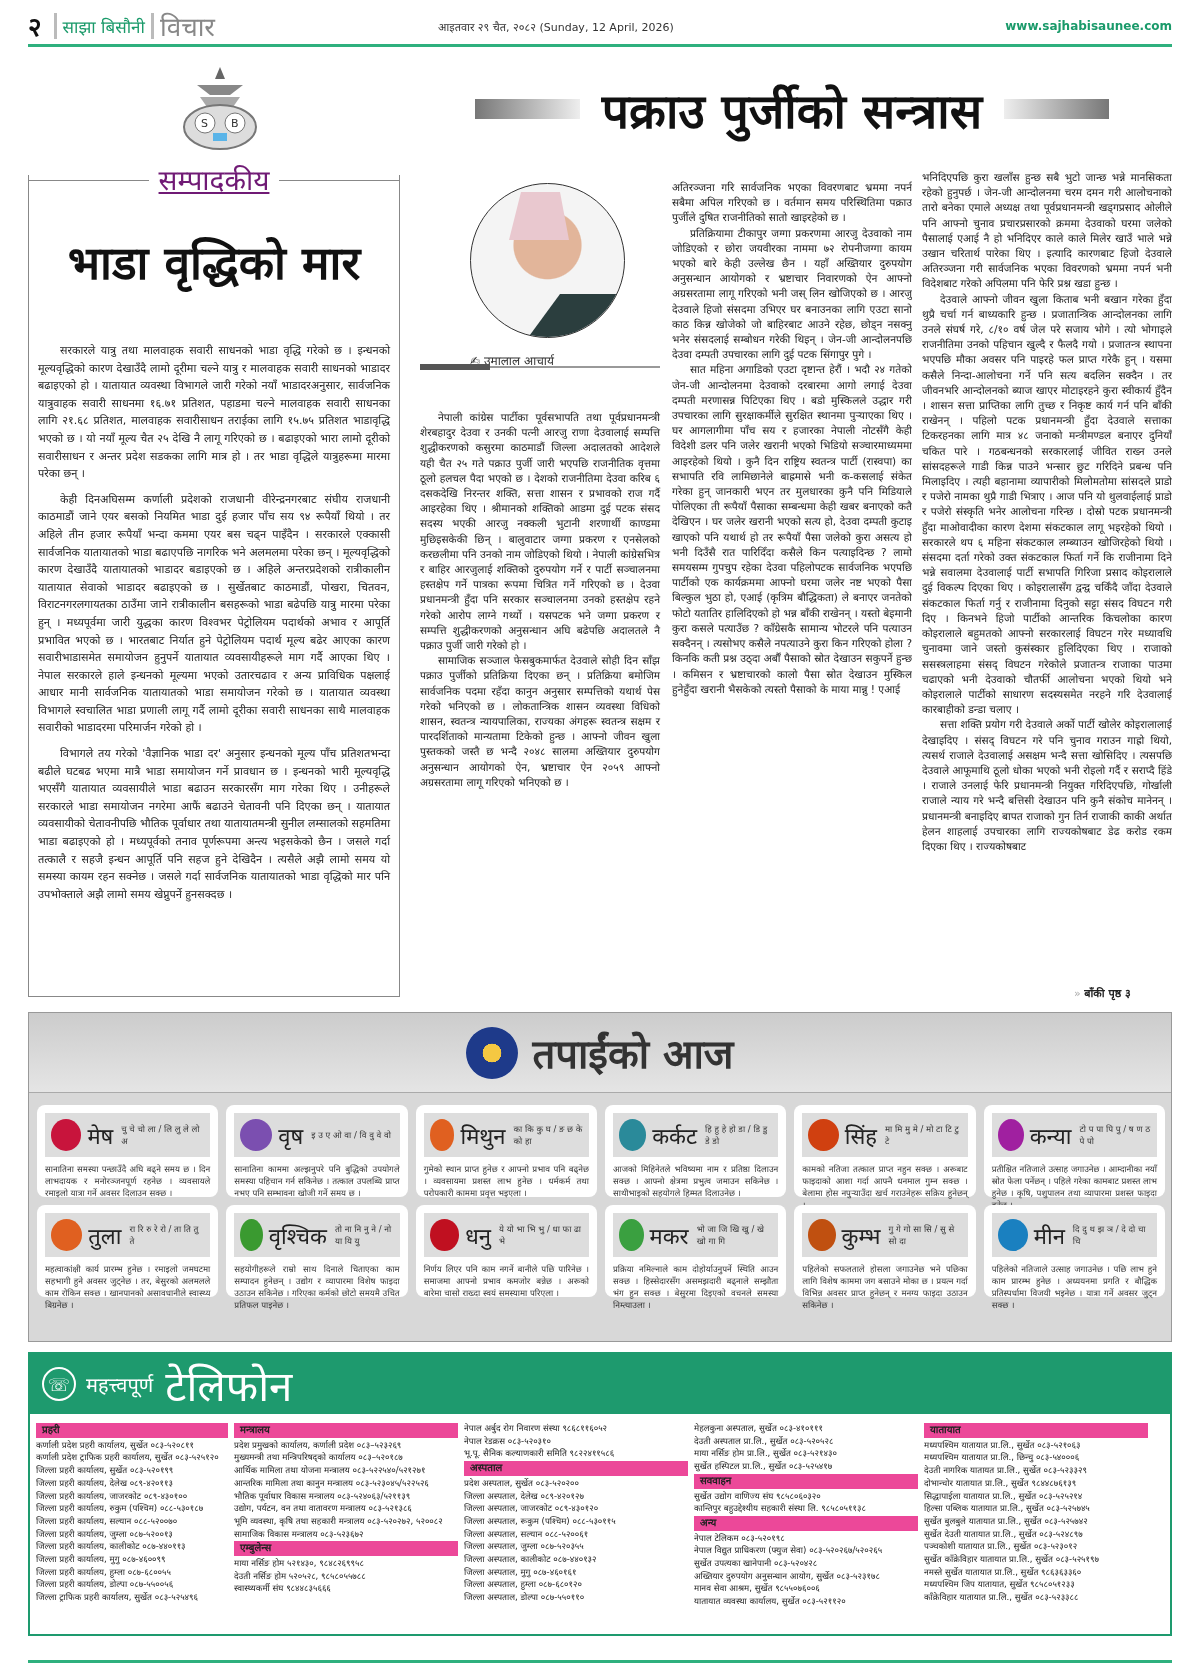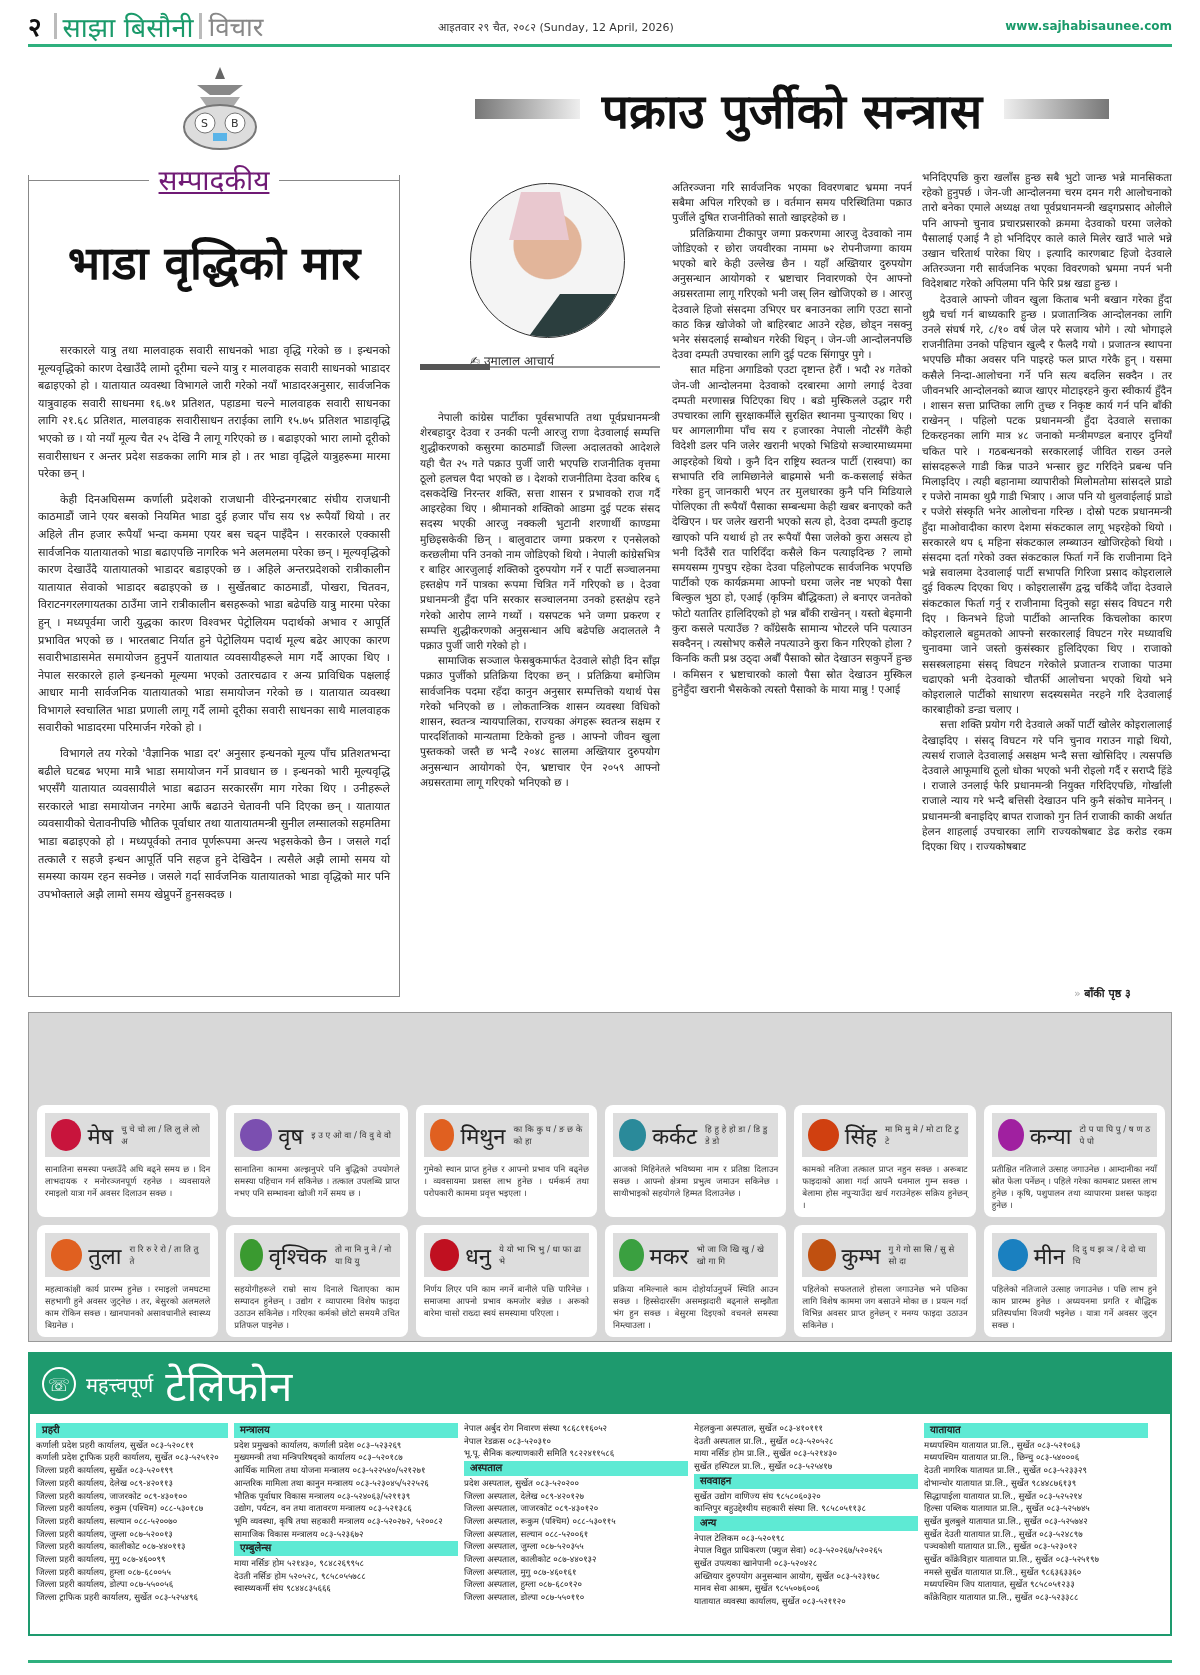--- a/index.html
+++ b/index.html
@@ -1,20 +1,20 @@
 <!DOCTYPE html>
 <html><head>
 <meta charset="utf-8">
 <style>
   * { box-sizing: border-box; margin: 0; padding: 0; }
   body { width: 1200px; height: 1675px; background: #fff; font-family: "DejaVu Sans", sans-serif; color: #222; position: relative; overflow: hidden; }
   .masthead { position: absolute; left: 28px; top: 8px; width: 1144px; height: 36px; display: flex; align-items: center; }
   .pg-num { font-size: 26px; font-weight: bold; color: #111; margin-right: 6px; }
   .mh-bar { width: 3px; height: 26px; background: #bbb; margin: 0 6px; }
-  .brand { font-size: 27px; color: #1a9a6a; }
+  .brand { font-size: 17px; color: #1a9a6a; }
   .section { font-size: 26px; color: #888; }
   .dateline { position: absolute; left: 410px; font-size: 11px; color: #333; }
   .site { position: absolute; right: 0; font-size: 12px; color: #1a9a6a; font-weight: bold; }
   .top-rule { position: absolute; left: 28px; top: 44px; width: 1144px; height: 3px; background: #2fb07e; }
 
   
   .logo { position: absolute; left: 175px; top: 65px; width: 90px; height: 90px; }
   .edit-box { position: absolute; left: 28px; top: 175px; width: 372px; height: 822px; border: 1.5px solid #888; border-top: none; }
   .edit-label { position: absolute; left: 28px; top: 160px; width: 372px; text-align: center; font-size: 28px; color: #701a75; background: transparent; text-decoration: underline; }
   .edit-label span { background: #fff; padding: 0 10px; }
@@ -37,36 +37,36 @@
   .art-col { position: absolute; font-size: 10.5px; line-height: 15.2px; text-align: justify; color: #222; }
   .art-col p { text-indent: 18px; }
   .continued { font-weight: bold; }
 
   
   .horo { position: absolute; left: 28px; top: 1012px; width: 1144px; height: 330px; background: #d8d8d8; border: 1px solid #999; }
   .horo-head { position: absolute; left: 0; top: 0; width: 100%; height: 80px; background: linear-gradient(#ccc, #e5e5e5); border-bottom: 1px solid #aaa; display: flex; align-items: center; justify-content: center; }
   .horo-wheel { width: 52px; height: 52px; border-radius: 50%; background: radial-gradient(circle, #f5c842 0 25%, #1e3a8a 26% 70%, #3b5bb5 71% 100%); margin-right: 14px; }
   .horo-title { font-size: 40px; color: #333; font-weight: bold; }
   .horo-grid { position: absolute; left: 8px; top: 92px; width: 1128px; display: grid; grid-template-columns: repeat(6, 1fr); grid-gap: 8px 8px; }
-  .sign { background: #fff; border-radius: 8px; padding: 8px 8px 6px; height: 112px; }
+  .sign { background: #fff; border-radius: 8px; padding: 8px 8px 6px; height: 92px; }
   .sign-head { background: #ddd; height: 44px; display: flex; align-items: center; padding: 0 6px; }
   .sign-icon { width: 32px; height: 32px; border-radius: 50%; margin-right: 6px; }
   .sign-name { font-size: 22px; color: #222; margin-right: 8px; }
   .sign-letters { font-size: 8.5px; line-height: 12px; color: #333; }
   .sign-text { font-size: 8.5px; line-height: 12px; margin-top: 6px; color: #333; text-align: justify; }
 
   
   .tel { position: absolute; left: 28px; top: 1352px; width: 1144px; height: 284px; border: 2px solid #1e9a6e; }
   .tel-head { height: 60px; background: #1e9a6e; display: flex; align-items: center; padding-left: 12px; color: #fff; }
   .tel-phone { width: 34px; height: 34px; border: 2px solid #fff; border-radius: 50%; display: flex; align-items: center; justify-content: center; font-size: 18px; margin-right: 10px; }
   .tel-sub { font-size: 20px; margin-right: 12px; }
   .tel-title { font-size: 42px; font-weight: normal; }
   .tel-cols { position: absolute; left: 6px; top: 68px; width: 1128px; display: flex; }
   .tel-col { font-size: 8.6px; line-height: 12.7px; padding-right: 6px; }
-  .tel-cat { background: #5eead4; font-weight: bold; font-size: 10px; padding: 1px 6px; margin: 1px 0; }
+  .tel-cat { background: #ec4899; font-weight: bold; font-size: 10px; padding: 1px 6px; margin: 1px 0; }
   .bottom-rule { position: absolute; left: 28px; top: 1660px; width: 1144px; height: 3px; background: #2fb07e; }
 </style>
 </head>
 <body>
 
 <header class="masthead">
   <span class="pg-num">२</span>
   <span class="mh-bar"></span>
   <span class="brand">साझा बिसौनी</span>
   <span class="mh-bar"></span>
@@ -123,20 +123,24 @@
   <p style="text-indent:0">भनिदिएपछि कुरा खलाँस हुन्छ सबै भुटो जान्छ भन्ने मानसिकता रहेको हुनुपर्छ । जेन-जी आन्दोलनमा चरम दमन गरी आलोचनाको तारो बनेका एमाले अध्यक्ष तथा पूर्वप्रधानमन्त्री खड्गप्रसाद ओलीले पनि आफ्नो चुनाव प्रचारप्रसारको क्रममा देउवाको घरमा जलेको पैसालाई एआई नै हो भनिदिएर काले काले मिलेर खाउँ भाले भन्ने उखान चरितार्थ पारेका थिए । इत्यादि कारणबाट हिजो देउवाले अतिरञ्जना गरी सार्वजनिक भएका विवरणको भ्रममा नपर्न भनी विदेशबाट गरेको अपिलमा पनि फेरि प्रश्न खडा हुन्छ ।</p>
   <p>देउवाले आफ्नो जीवन खुला किताब भनी बखान गरेका हुँदा थुप्रै चर्चा गर्न बाध्यकारि हुन्छ । प्रजातान्त्रिक आन्दोलनका लागि उनले संघर्ष गरे, ८/१० वर्ष जेल परे सजाय भोगे । त्यो भोगाइले राजनीतिमा उनको पहिचान खुल्दै र फैलदै गयो । प्रजातन्त्र स्थापना भएपछि मौका अवसर पनि पाइरहे फल प्राप्त गरेकै हुन् । यसमा कसैले निन्दा-आलोचना गर्ने पनि सत्य बदलिन सक्दैन । तर जीवनभरि आन्दोलनको ब्याज खाएर मोटाइरहने कुरा स्वीकार्य हुँदैन । शासन सत्ता प्राप्तिका लागि तुच्छ र निकृष्ट कार्य गर्न पनि बाँकी राखेनन् । पहिलो पटक प्रधानमन्त्री हुँदा देउवाले सत्ताका टिकरहनका लागि मात्र ४८ जनाको मन्त्रीमण्डल बनाएर दुनियाँ चकित पारे । गठबन्धनको सरकारलाई जीवित राख्न उनले सांसदहरूले गाडी किन्न पाउने भन्सार छुट गरिदिने प्रबन्ध पनि मिलाइदिए । त्यही बहानामा व्यापारीको मिलोमतोमा सांसदले प्राडो र पजेरो नामका थुप्रै गाडी भित्राए । आज पनि यो थुलवाईलाई प्राडो र पजेरो संस्कृति भनेर आलोचना गरिन्छ । दोस्रो पटक प्रधानमन्त्री हुँदा माओवादीका कारण देशमा संकटकाल लागू भइरहेको थियो । सरकारले थप ६ महिना संकटकाल लम्ब्याउन खोजिरहेको थियो । संसदमा दर्ता गरेको उक्त संकटकाल फिर्ता गर्ने कि राजीनामा दिने भन्ने सवालमा देउवालाई पार्टी सभापति गिरिजा प्रसाद कोइरालाले दुई विकल्प दिएका थिए । कोइरालासँग द्वन्द्व चर्किँदै जाँदा देउवाले संकटकाल फिर्ता गर्नु र राजीनामा दिनुको सट्टा संसद विघटन गरी दिए । किनभने हिजो पार्टीको आन्तरिक किचलोका कारण कोइरालाले बहुमतको आफ्नो सरकारलाई विघटन गरेर मध्यावधि चुनावमा जाने जस्तो कुसंस्कार हुलिदिएका थिए । राजाको ससस्त्रलाहमा संसद् विघटन गरेकोले प्रजातन्त्र राजाका पाउमा चढाएको भनी देउवाको चौतर्फी आलोचना भएको थियो भने कोइरालाले पार्टीको साधारण सदस्यसमेत नरहने गरि देउवालाई कारबाहीको डन्डा चलाए ।</p>
   <p>सत्ता शक्ति प्रयोग गरी देउवाले अर्को पार्टी खोलेर कोइरालालाई देखाइदिए । संसद् विघटन गरे पनि चुनाव गराउन गाह्रो थियो, त्यसर्थ राजाले देउवालाई असक्षम भन्दै सत्ता खोसिदिए । त्यसपछि देउवाले आफूमाथि ठूलो धोका भएको भनी रोइलो गर्दै र सराप्दै हिंडे । राजाले उनलाई फेरि प्रधानमन्त्री नियुक्त गरिदिएपछि, गोर्खाली राजाले न्याय गरे भन्दै बत्तिसी देखाउन पनि कुनै संकोच मानेनन् । प्रधानमन्त्री बनाइदिए बापत राजाको गुन तिर्न राजाकी काकी अर्थात हेलन शाहलाई उपचारका लागि राज्यकोषबाट डेढ करोड रकम दिएका थिए । राज्यकोषबाट</p>
 </div>
 <div style="position:absolute; left:1070px; top:985px; font-size:11px; background:#fff; padding-left:4px;">
   <span style="color:#aaa">»</span>
   <span class="continued">बाँकी पृष्ठ ३</span>
 </div>
 
 <section class="horo">
+  <div class="horo-head">
+    <div class="horo-wheel"></div>
+    <span class="horo-title">तपाईंको आज</span>
+  </div>
   <div class="horo-grid" id="horo-grid">
       <div class="sign">
         <div class="sign-head">
           <span class="sign-icon" style="background:#c8143c"></span>
           <span class="sign-name">मेष</span>
           <span class="sign-letters">चु चे चो ला / लि लु ले लो अ</span>
         </div>
         <div class="sign-text">सानातिना समस्या पन्छाउँदै अघि बढ्ने समय छ । दिन लाभदायक र मनोरञ्जनपूर्ण रहनेछ । व्यवसायले रमाइलो यात्रा गर्ने अवसर दिलाउन सक्छ ।</div>
       </div>
       <div class="sign">

